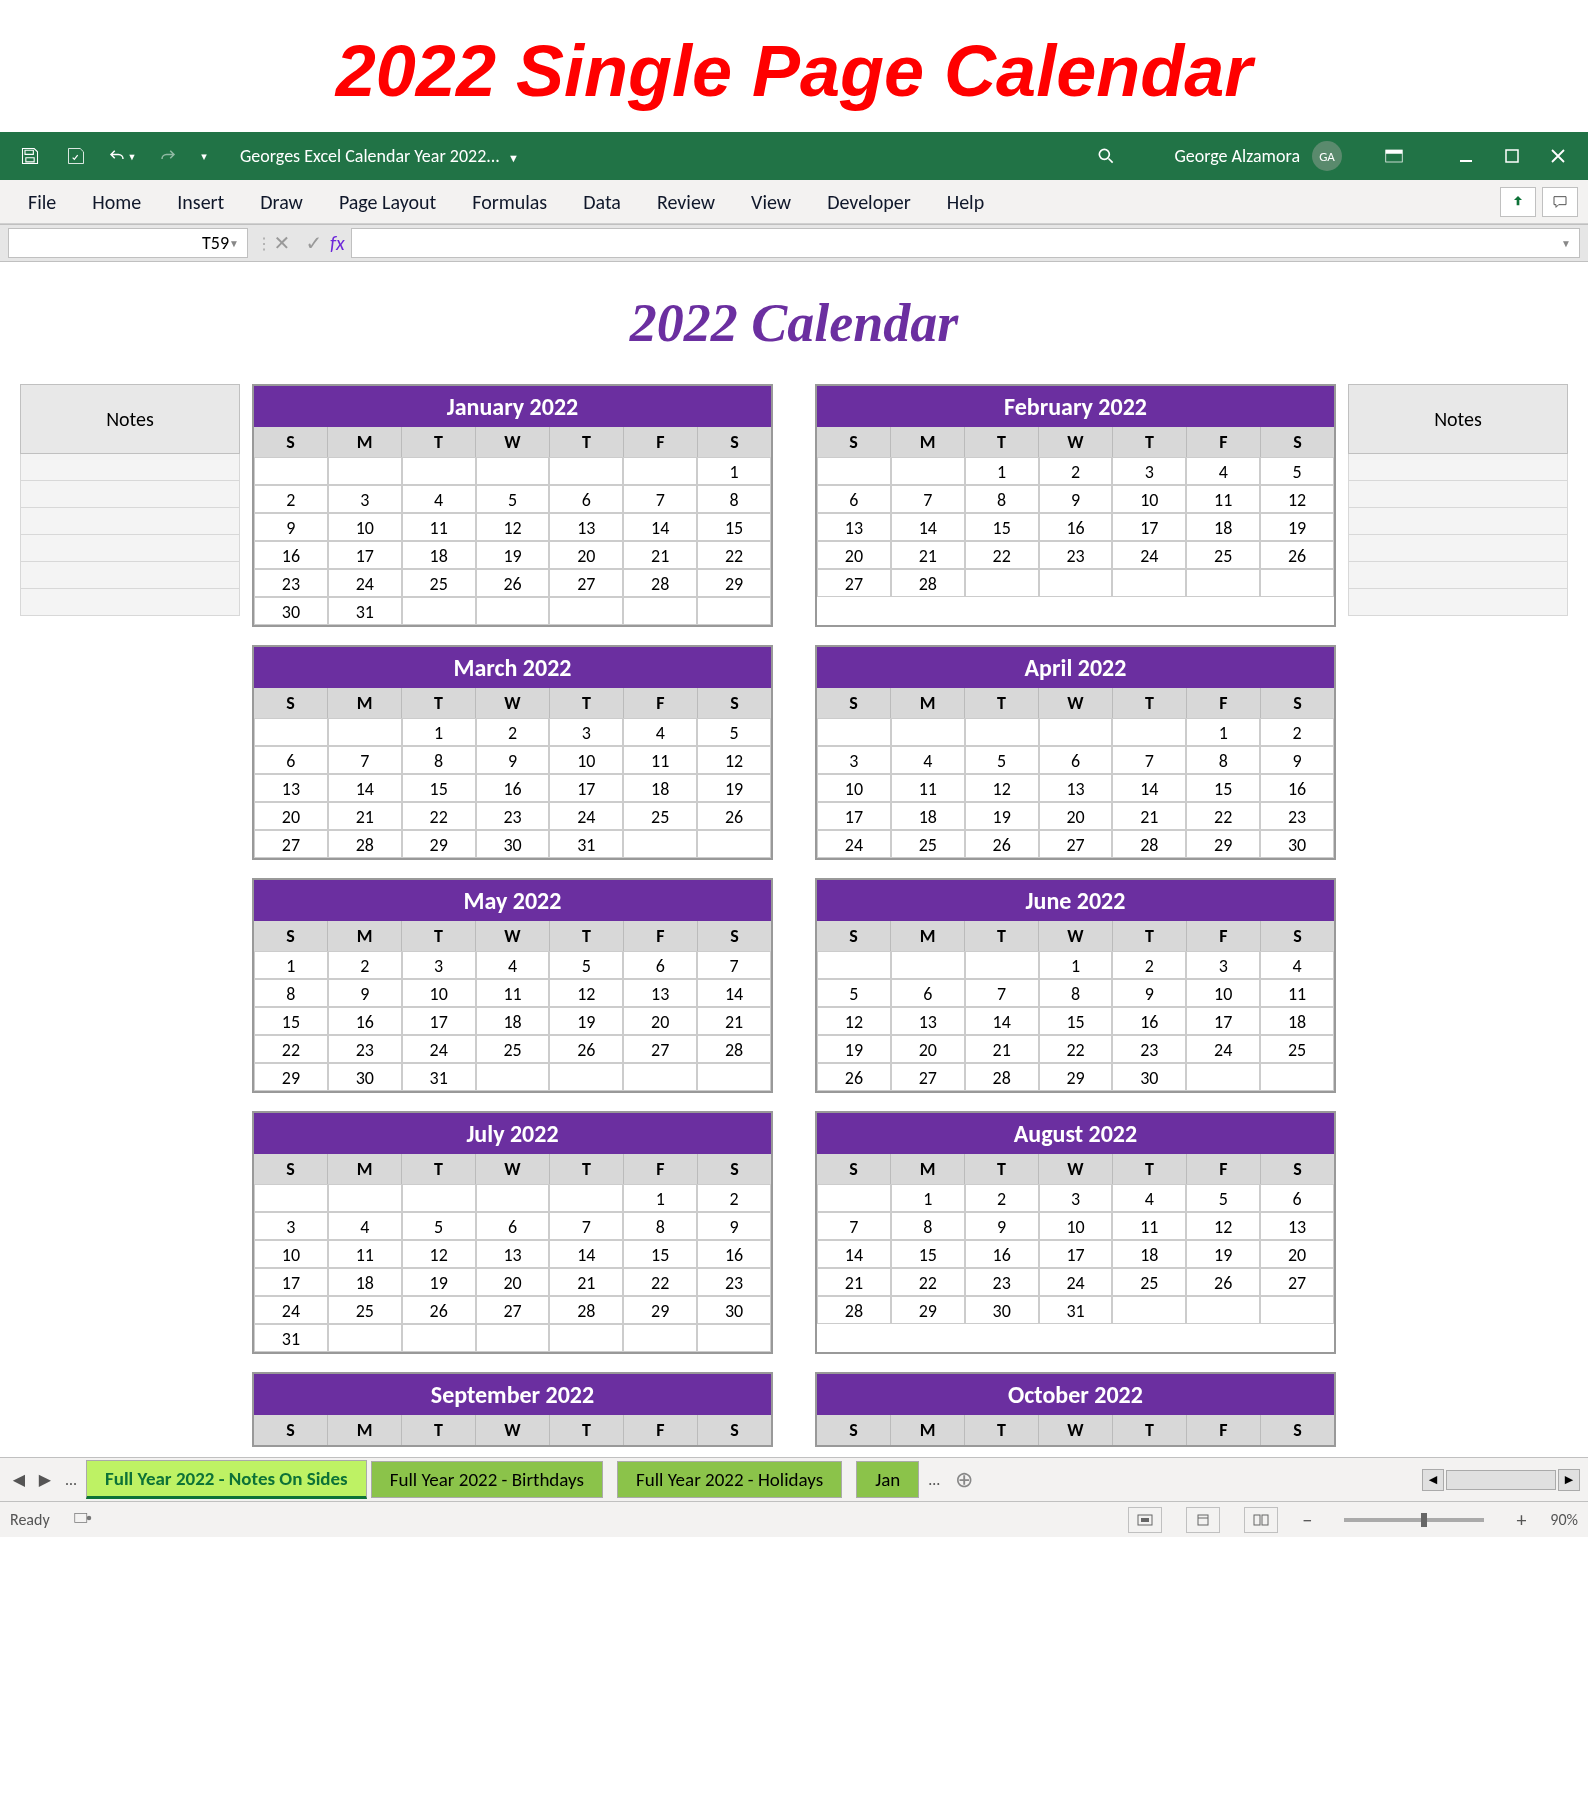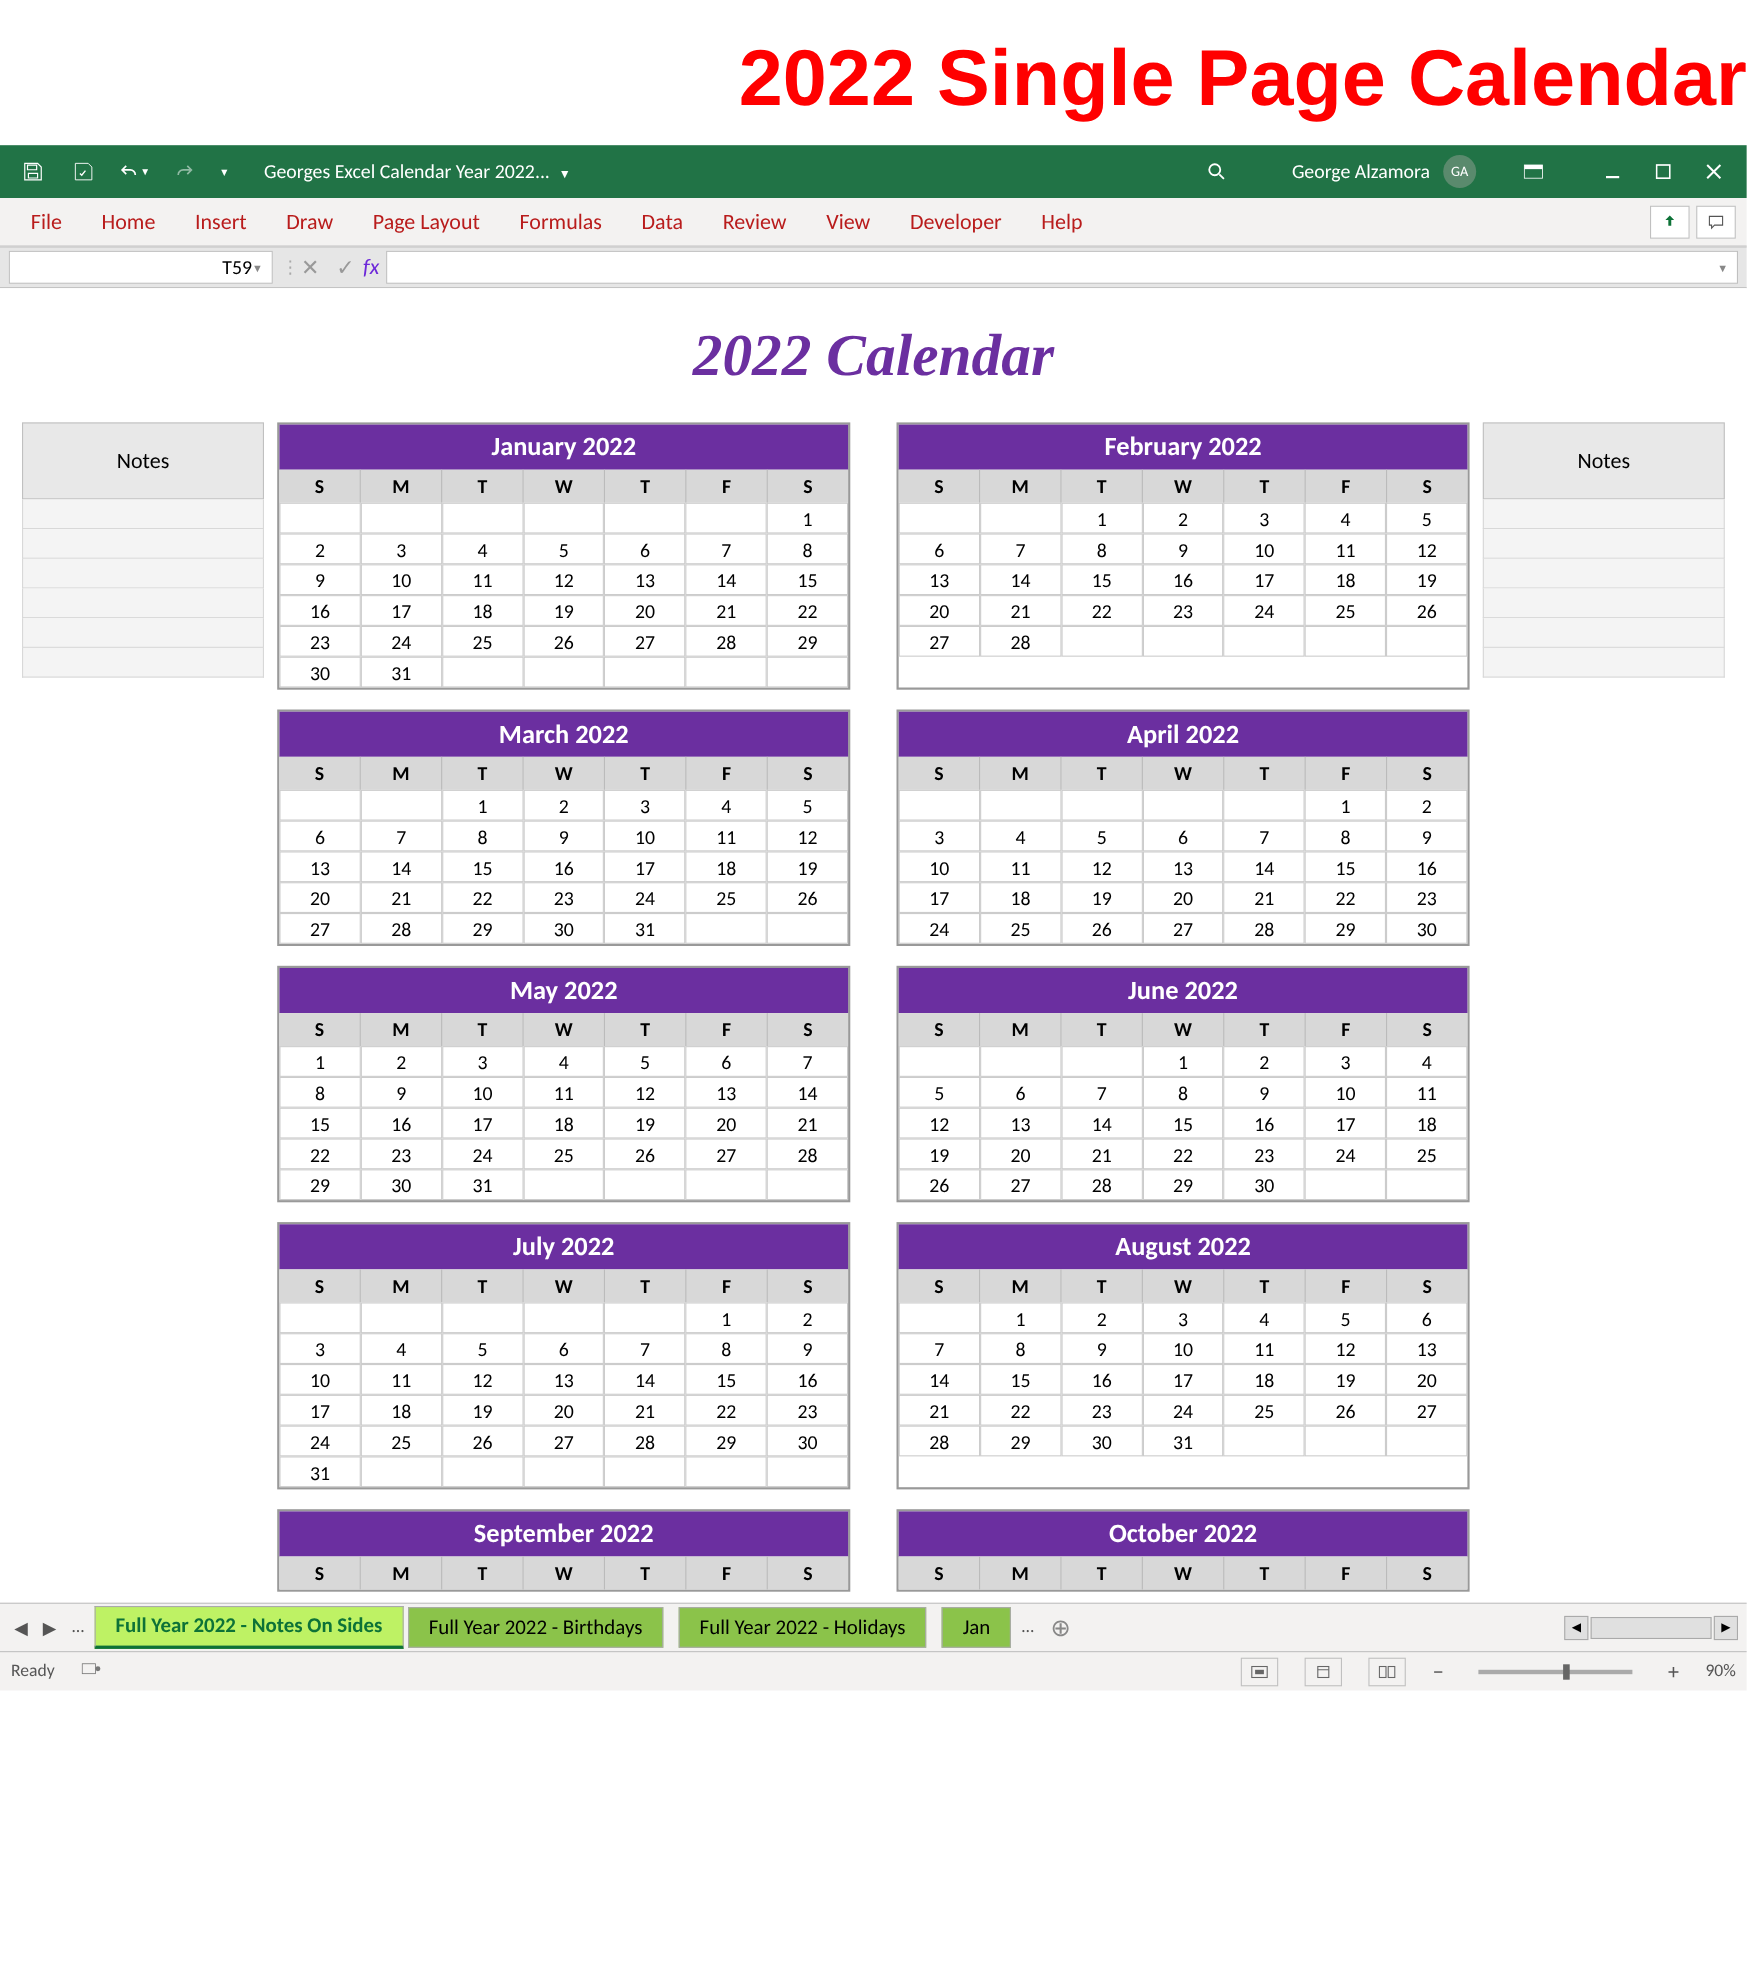--- a/index.html
+++ b/index.html
@@ -1,26 +1,26 @@
 <!DOCTYPE html>
 <html><head>
 <meta charset="utf-8">
 <style>
 * { box-sizing: border-box; margin: 0; padding: 0; }
 body { font-family: 'Segoe UI', Calibri, sans-serif; background: #fff; width: 1588px; }
-.banner { text-align: right; font-size: 72px; font-weight: bold; color: #ff0000; padding: 30px 0 20px; font-family: Arial, sans-serif; }
+.banner { text-align: center; font-size: 72px; font-weight: bold; color: #ff0000; padding: 30px 0 20px; font-family: Arial, sans-serif; font-style: italic; }
 .titlebar { background: #217346; height: 48px; display: flex; align-items: center; color: #fff; padding: 0 10px; gap: 6px; }
 .titlebar .tb-btn { width: 40px; height: 40px; display: flex; align-items: center; justify-content: center; cursor: pointer; }
 .titlebar svg { fill: #fff; }
 .titlebar .filename { margin-left: 20px; font-size: 18px; flex: 0 0 auto; }
 .titlebar .spacer { flex: 1; }
 .titlebar .username { font-size: 18px; margin: 0 6px; }
 .titlebar .avatar { width: 30px; height: 30px; border-radius: 50%; background: #5a8a6d; display: flex; align-items: center; justify-content: center; font-size: 13px; }
 .ribbon-tabs { height: 44px; background: #f3f2f1; display: flex; align-items: center; padding: 0 10px; border-bottom: 1px solid #d0d0d0; }
-.ribbon-tabs .tab { padding: 0 18px; height: 100%; display: flex; align-items: center; font-size: 20px; cursor: pointer; color: #b91c1c; }
+.ribbon-tabs .tab { padding: 0 18px; height: 100%; display: flex; align-items: center; font-size: 20px; cursor: pointer; color: #0f172a; }
 .ribbon-tabs .rb-spacer { flex: 1; }
 .ribbon-tabs .rb-btn { width: 36px; height: 30px; border: 1px solid #c0c0c0; display: flex; align-items: center; justify-content: center; cursor: pointer; margin-left: 6px; background: #fff; }
 .formula-bar { height: 38px; background: #e6e6e6; display: flex; align-items: center; border-bottom: 1px solid #c0c0c0; border-top: 1px solid #c0c0c0; }
 .name-box { width: 240px; height: 30px; background: #fff; border: 1px solid #c0c0c0; margin: 0 8px; padding: 0 8px; display: flex; align-items: center; justify-content: flex-end; font-size: 18px; }
 .name-box .dd { color: #888; font-size: 10px; }
 .divider-dots { width: 10px; text-align: center; color: #aaa; font-size: 16px; }
 .fx-btn { width: 32px; text-align: center; color: #999; font-size: 20px; cursor: pointer; }
 .fx-label { font-style: italic; color: #6d28d9; font-size: 20px; margin-right: 6px; cursor: pointer; }
 .formula-input { flex: 1; height: 30px; background: #fff; border: 1px solid #c0c0c0; margin-right: 8px; padding: 0 8px; display: flex; align-items: center; }
 .formula-input .dd { margin-left: auto; color: #888; font-size: 10px; }

